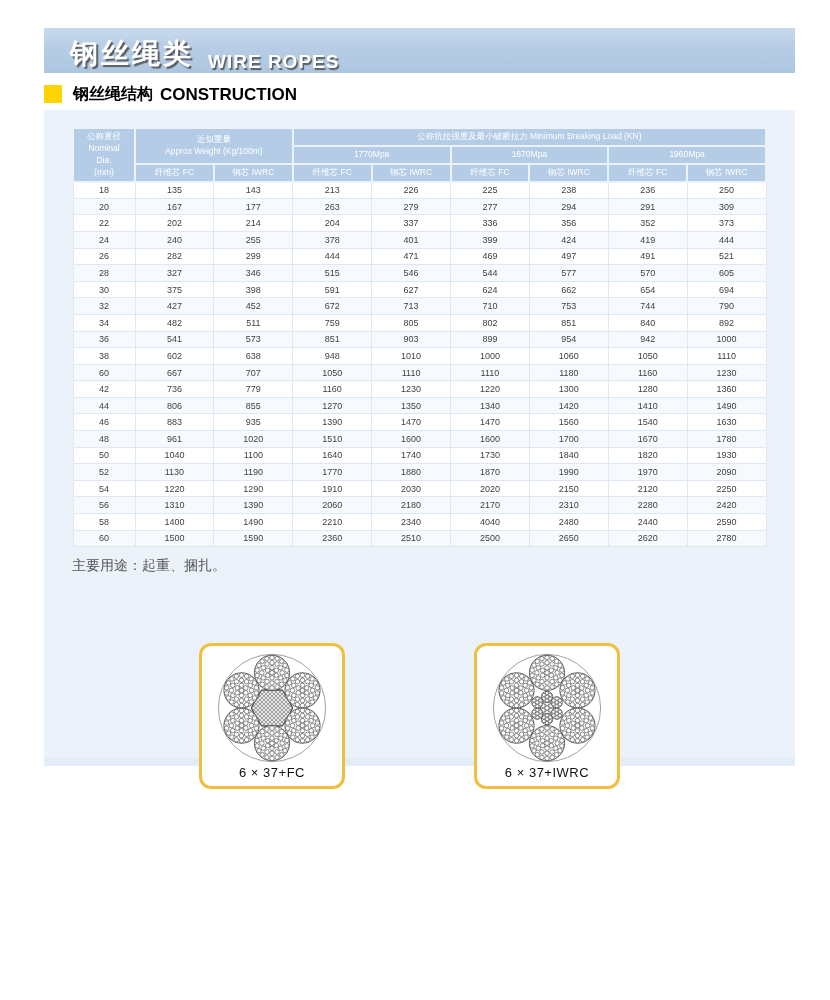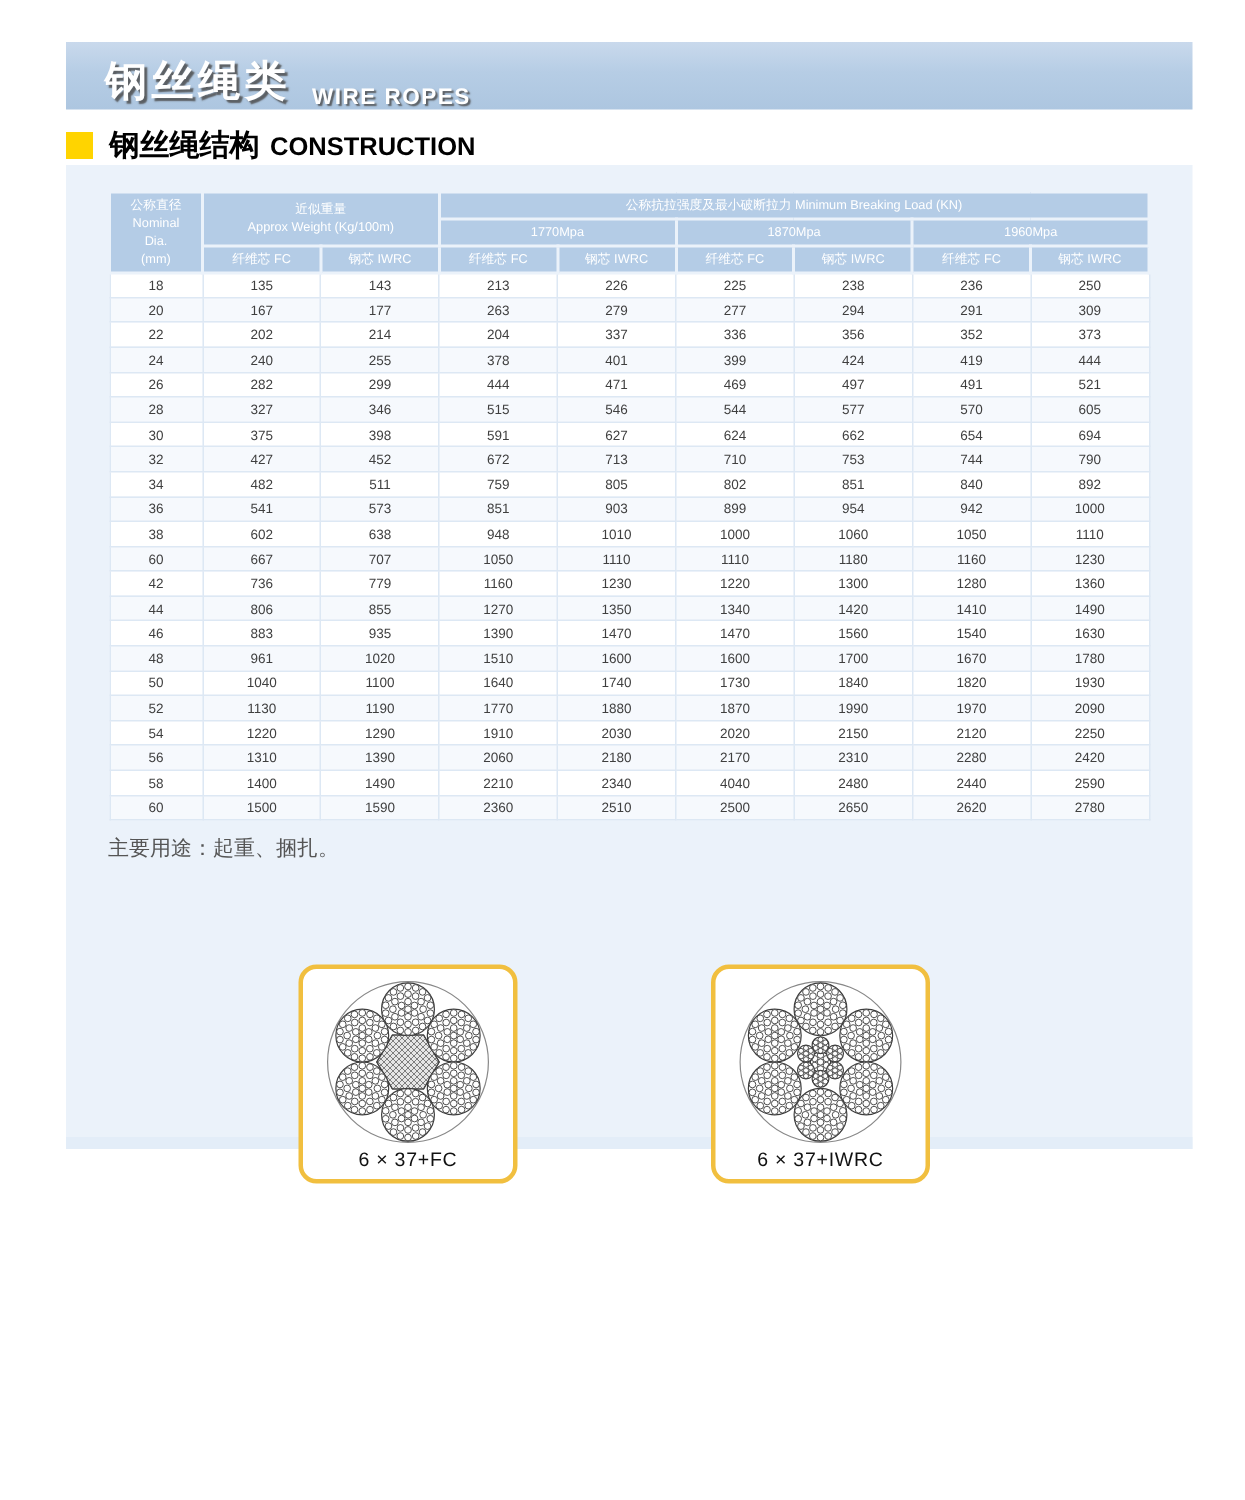--- a/index.html
+++ b/index.html
@@ -10,29 +10,29 @@
   .header-bar{
     position:absolute; left:44px; top:28px; width:751px; height:45px;
     background:linear-gradient(180deg,#c9d9ec 0%,#b6cde5 45%,#adc6e0 100%);
     display:flex; align-items:flex-end; padding-left:26px;
   }
   .title-cn{
     font-size:28px; font-weight:bold; color:#fff; letter-spacing:3px;
     text-shadow:2px 2px 1px rgba(75,75,75,.85);
   }
   .title-en{
-    font-size:15px; font-weight:bold; color:#fff; letter-spacing:1px;
+    font-size:19px; font-weight:bold; color:#fff; letter-spacing:1px;
     margin-left:14px; margin-top:10px;
     text-shadow:1.5px 1.5px 1px rgba(75,75,75,.85);
   }
 
   
   .section-row{ position:absolute; left:44px; top:83px; display:flex; align-items:center; }
   .bullet{ width:18px; height:18px; background:#FFD400; flex:0 0 auto; }
-  .section-cn{ font-size:20px; font-weight:bold; color:#000; margin-left:11px; }
+  .section-cn{ font-size:16px; font-weight:bold; color:#000; margin-left:11px; }
   .section-en{ font-size:17px; font-weight:bold; color:#000; margin-left:7px; margin-top:2px; }
 
   
   .panel{
     position:absolute; left:44px; top:110px; width:751px; height:656px;
     background:#EBF2FA; padding:17px 28px 0 28px;
     border-bottom:8px solid #e3edf8;
   }
 
   

